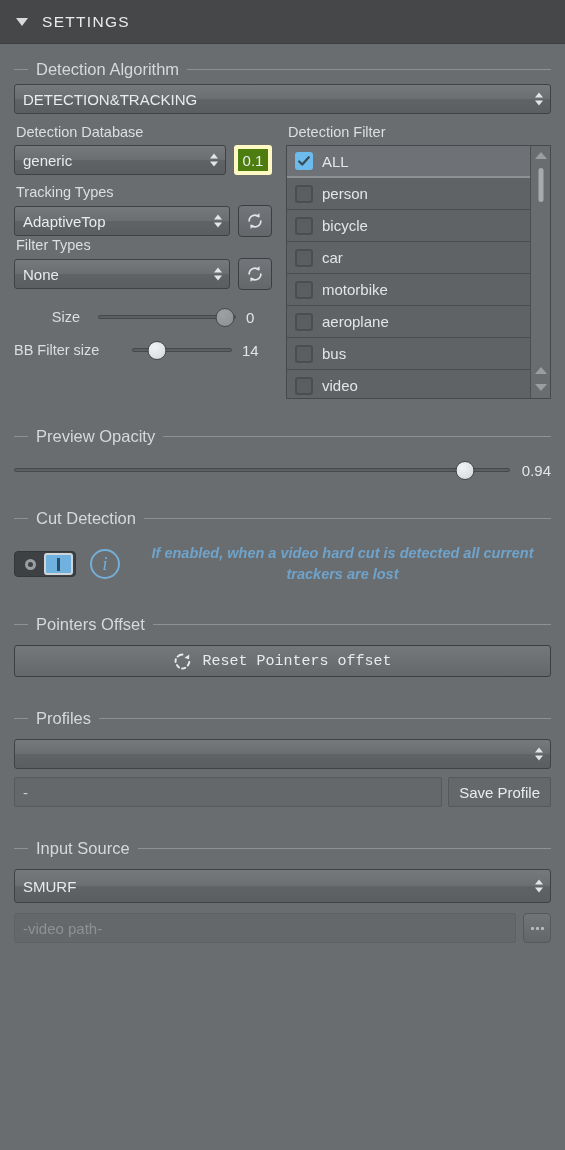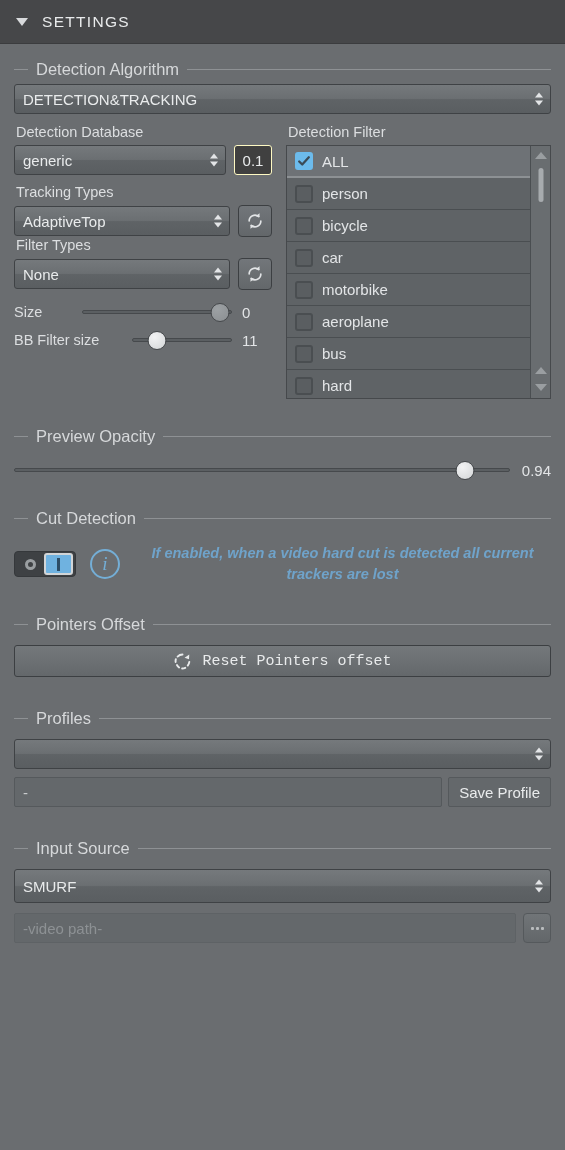--- a/index.html
+++ b/index.html
@@ -77,22 +77,22 @@
 
   
   .topcols{ display:flex; gap:14px; }
   .col-left{ width:258px; flex:0 0 258px; }
   .col-right{ flex:1; }
 
   .row{ display:flex; align-items:center; gap:8px; }
 
   .spinbox{
     width:38px; height:30px;
-    background:#404040;
-    border:1px solid #fef9c3; border-radius:3px;
+    background:#4d7c0f;
+    border:4px solid #fef9c3; border-radius:3px;
     display:flex;align-items:center;justify-content:center;
     font-size:15px;color:#e9ebec;
   }
 
   .iconbtn{
     width:34px;height:32px;
     background:linear-gradient(to bottom,#72767a 0%,#63676a 100%);
     border:1px solid #3c3f42;border-radius:4px;
     display:flex;align-items:center;justify-content:center;
     cursor:pointer;
@@ -301,35 +301,35 @@
             <svg width="20" height="20" viewBox="0 0 24 24">
               <path d="M5 12a7 7 0 0 1 11.5-5.4" fill="none" stroke="#e2e4e6" stroke-width="2" stroke-linecap="round"></path>
               <path d="M19 12a7 7 0 0 1-11.5 5.4" fill="none" stroke="#e2e4e6" stroke-width="2" stroke-linecap="round"></path>
               <path d="M17.5 2.6 L17.2 7.4 L12.6 6.2 Z" fill="#e2e4e6"></path>
               <path d="M6.5 21.4 L6.8 16.6 L11.4 17.8 Z" fill="#e2e4e6"></path>
             </svg>
           </div>
         </div>
 
         <div class="row" style="margin-top:11px; gap:10px;">
-          <span class="field-label" style="margin:0; width:58px;">Size</span>
+          <span class="field-label" style="margin:8px; width:58px;text-align:right;">Size</span>
           <div class="slider dim" style="max-width:150px;">
             <div class="track"></div>
             <div class="knob" id="size-knob" style="left: 92%;"></div>
           </div>
           <span class="slider-val">0</span>
         </div>
 
         <div class="row" style="margin-top:6px; gap:10px;">
           <span class="field-label" style="margin:0; width:108px;">BB Filter size</span>
           <div class="slider" style="max-width:100px;">
             <div class="track"></div>
             <div class="knob" id="bb-knob" style="left: 25%;"></div>
           </div>
-          <span class="slider-val">11</span>
+          <span class="slider-val">14</span>
         </div>
       </div>
 
       <div class="col-right">
         <div class="field-label">Detection Filter</div>
         <div class="listbox">
           <div class="list-items" id="filter-items">
               <div class="list-item selected">
                 <span class="chk on">
                   <svg width="14" height="14" viewBox="0 0 16 16">
@@ -357,21 +357,21 @@
               <div class="list-item">
                 <span class="chk"></span>
                 <span>aeroplane</span>
               </div>
               <div class="list-item">
                 <span class="chk"></span>
                 <span>bus</span>
               </div>
               <div class="list-item">
                 <span class="chk"></span>
-                <span>hard</span>
+                <span>video</span>
               </div>
             </div>
           <div class="vscroll">
             <span class="arrow up" style="top:6px;"></span>
             <span class="thumb" style="top:22px;height:34px;"></span>
             <span class="arrow up" style="bottom:24px;"></span>
             <span class="arrow dn" style="bottom:7px;"></span>
           </div>
         </div>
       </div>

